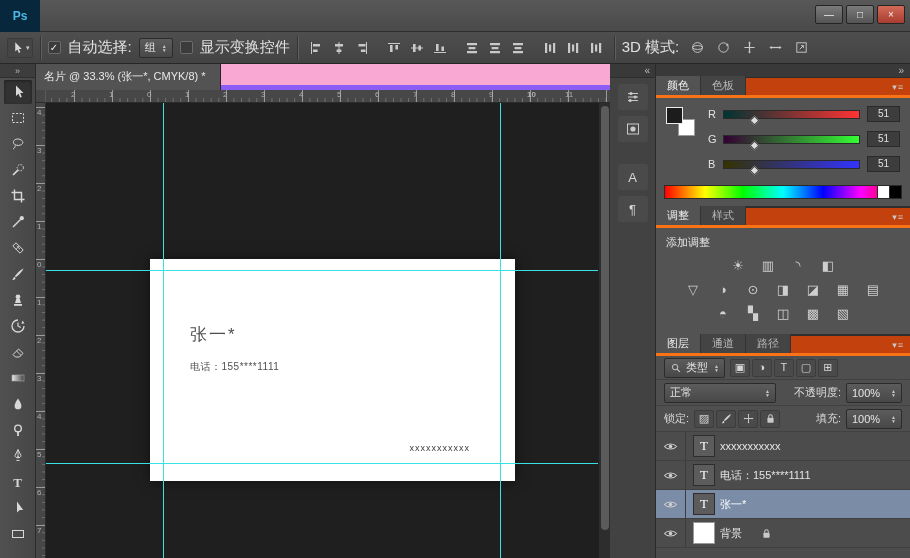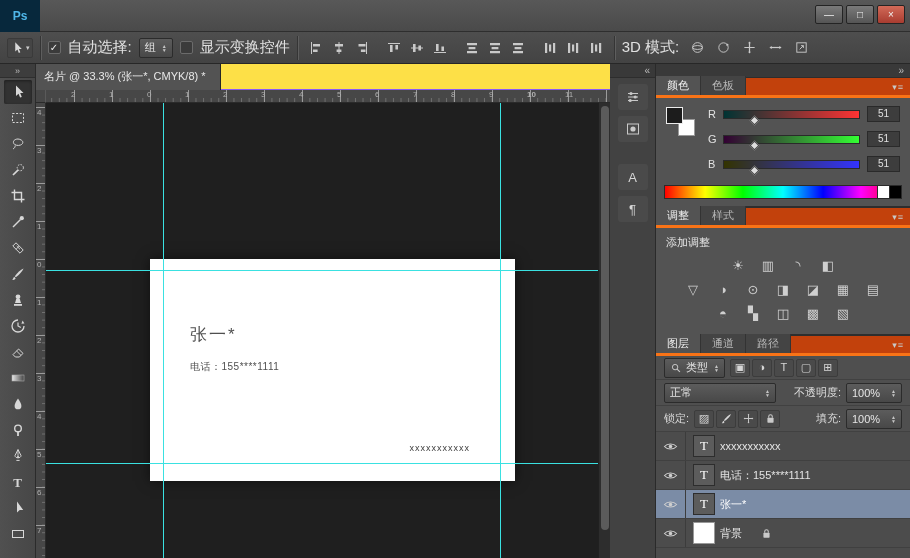--- a/index.html
+++ b/index.html
@@ -30,21 +30,21 @@
 #mode-icons{display:flex;gap:4px;align-items:center}
 
 #toolbar{position:absolute;left:0;top:64px;width:36px;height:494px;background:linear-gradient(90deg,#505050,#474747);border-right:1px solid #2b2b2b}
 #toolbar .chev{height:14px;text-align:center;font-size:9px;line-height:14px;color:#bbb;background:#3d3d3d;border-bottom:1px solid #2e2e2e}
 .tool{width:28px;height:24px;margin:2px auto 0;display:flex;align-items:center;justify-content:center;border-radius:2px}
 .tool.active{background:#323232;box-shadow:inset 0 1px 3px #1e1e1e}
 .tglyph{font-size:13px;color:#d6d6d6;line-height:1}
 .tglyph.serif{font-family:"Liberation Serif","DejaVu Serif",serif;font-weight:bold}
 
 #docarea{position:absolute;left:36px;top:64px;width:574px;height:494px;background:#1f1f1f}
-#tabstrip{position:absolute;left:0;top:0;width:574px;height:26px;background:#fde047;border-bottom:1px solid #8b5cf6}
+#tabstrip{position:absolute;left:0;top:0;width:574px;height:26px;background:#f9a8d4;border-bottom:5px solid #8b5cf6}
 #doctab{position:absolute;left:0;top:0;height:26px;background:#535353;border-right:1px solid #262626;padding:0 14px 0 8px;line-height:25px;font-size:11px;color:#e8e8e8;white-space:nowrap}
 #ruler-corner{position:absolute;left:0;top:26px;width:10px;height:13px;background:#474747;border-right:1px solid #5a5a5a;border-bottom:1px solid #2a2a2a}
 #ruler-top{position:absolute;left:10px;top:26px;width:564px;height:13px;background:#474747;border-bottom:1px solid #2a2a2a;
  background-image:linear-gradient(90deg,#9b9b9b 0 1px,transparent 1px 100%),linear-gradient(90deg,#707070 0 1px,transparent 1px 100%);
  background-size:38px 100%,7.6px 35%;background-repeat:repeat-x;background-position:28px 0,28px 100%}
 #ruler-left{position:absolute;left:0;top:39px;width:10px;height:455px;background:#474747;border-right:1px solid #2a2a2a;
  background-image:linear-gradient(#9b9b9b 0 1px,transparent 1px 100%),linear-gradient(#707070 0 1px,transparent 1px 100%);
  background-size:100% 38px,35% 7.6px;background-repeat:repeat-y;background-position:0 4px,100% 4px}
 .rnum{position:absolute;font-size:8px;color:#b0b0b0;line-height:1}
 #viewport{position:absolute;left:10px;top:39px;width:552px;height:455px;background:#1f1f1f;overflow:hidden}

